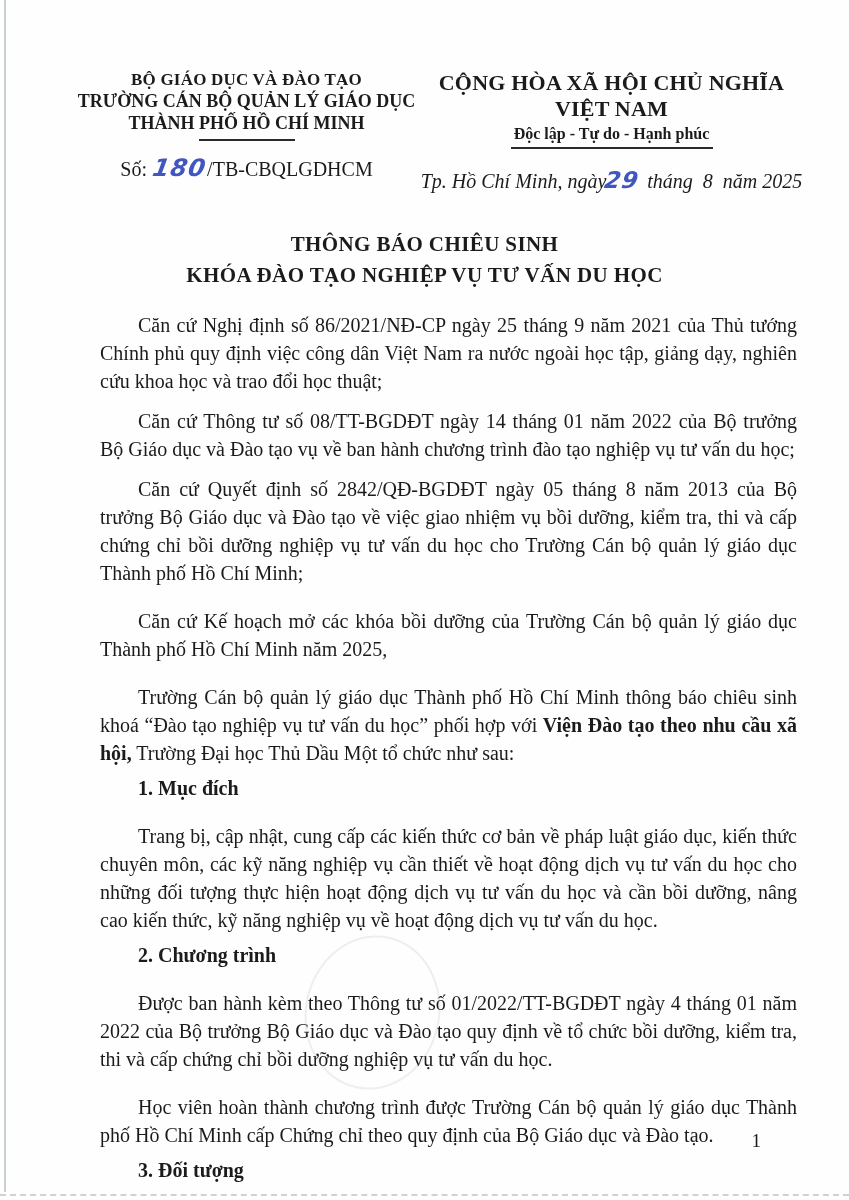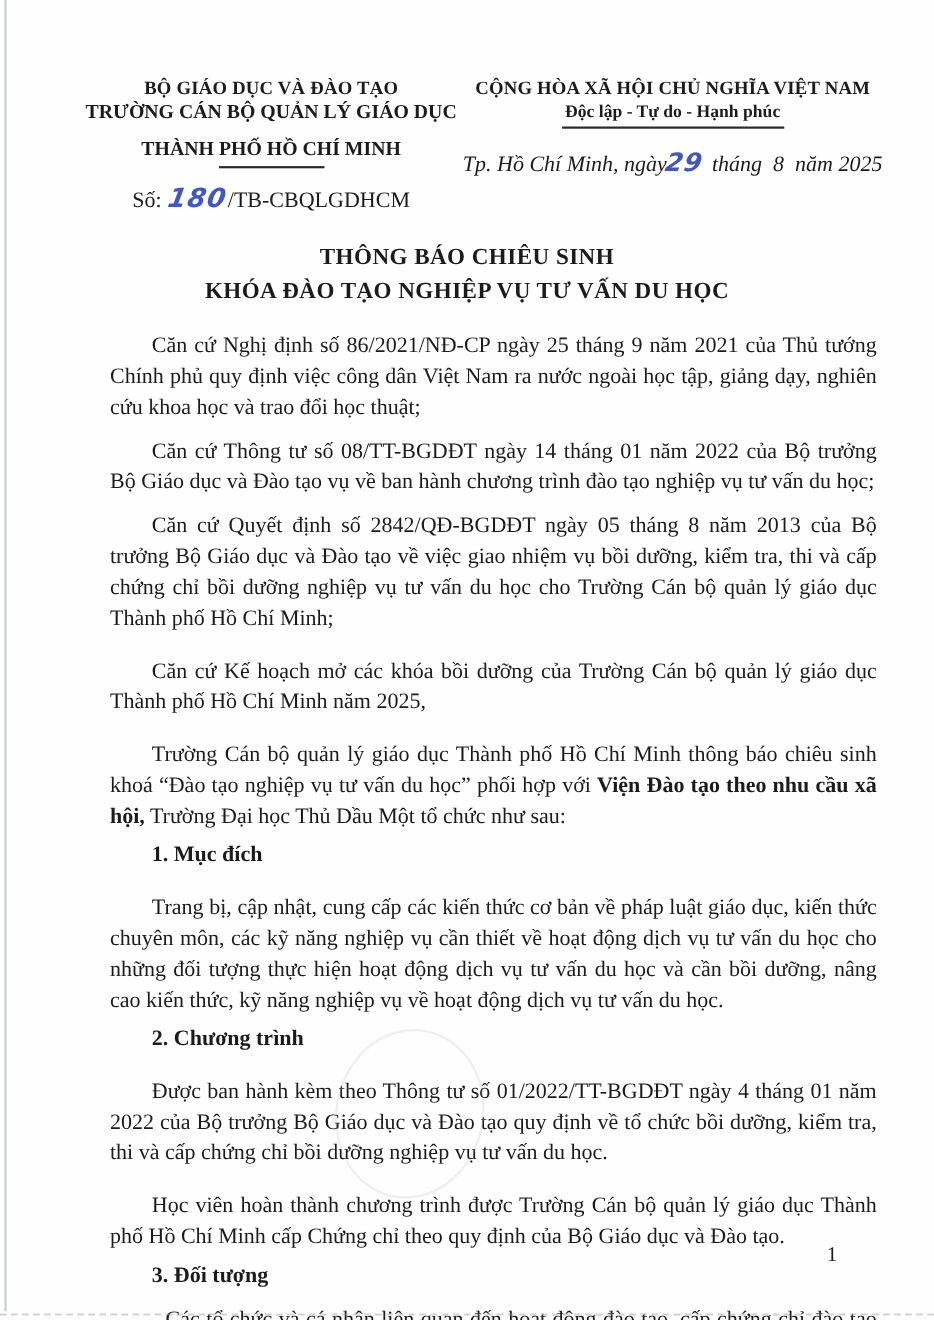--- a/index.html
+++ b/index.html
@@ -27,39 +27,39 @@
   }
   
   .header-row {
     display:flex; justify-content:flex-end;
     padding:70px 45px 0 70px;
   }
   .issuer-block { width:345px; text-align:center; }
   .national-block { width:385px; text-align:center; }
   .issuer-l1 { font-size:17px; font-weight:bold; letter-spacing:.2px; }
   .issuer-l2 { font-size:18px; font-weight:bold; margin-top:1px; }
-  .issuer-l3 { font-size:18px; font-weight:bold; margin-top:13px; }
+  .issuer-l3 { font-size:18px; font-weight:bold; margin-top:1px; }
   .issuer-rule { width:96px; border-bottom:2px solid #2a2a2a; margin:5px auto 0; }
-  .national-l1 { font-size:17px; font-weight:bold; letter-spacing:.2px; }
+  .national-l1 { font-size:22px; font-weight:bold; letter-spacing:.2px; }
   .national-l2 { font-size:16px; font-weight:bold; margin-top:3px; }
   .national-rule { width:202px; border-bottom:2px solid #2a2a2a; margin:4px auto 0; }
   .doc-number { margin-top:17px; font-size:20px; }
   .date-line { margin-top:21px; font-size:20px; font-style:italic; white-space:pre; }
   .handwrite {
     display:inline-block;
     font-family:"DejaVu Sans", sans-serif;
     font-style:italic; font-weight:bold;
     color:#4156be; font-size:24px; line-height:20px;
     transform:skewX(-10deg);
     letter-spacing:1px;
     padding:0 1px;
   }
   .handwrite-day { font-size:23px; margin-left:-2px; margin-right:2px; }
   
-  .doc-title { margin-top:24px; text-align:center; line-height:31px; }
+  .doc-title { margin-top:36px; text-align:center; line-height:31px; }
   .doc-title .t1, .doc-title .t2 { font-size:21px; font-weight:bold; letter-spacing:.4px; }
   
   .body-text {
     width:697px; margin:13px 0 0 100px;
     font-size:20px; line-height:28px; text-align:justify;
   }
   .para { text-indent:38px; margin-top:20px; }
   .para-gap { margin-top:12px; }
   .heading { text-indent:38px; font-weight:bold; margin-top:7px; }
   .bold-inline { font-weight:bold; }

